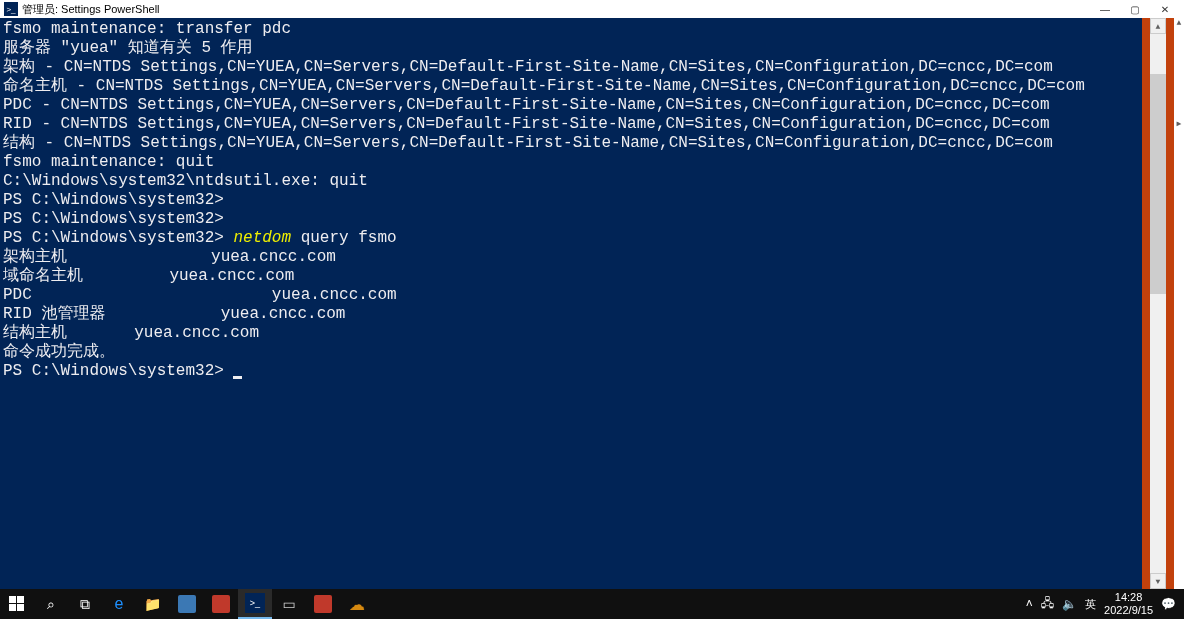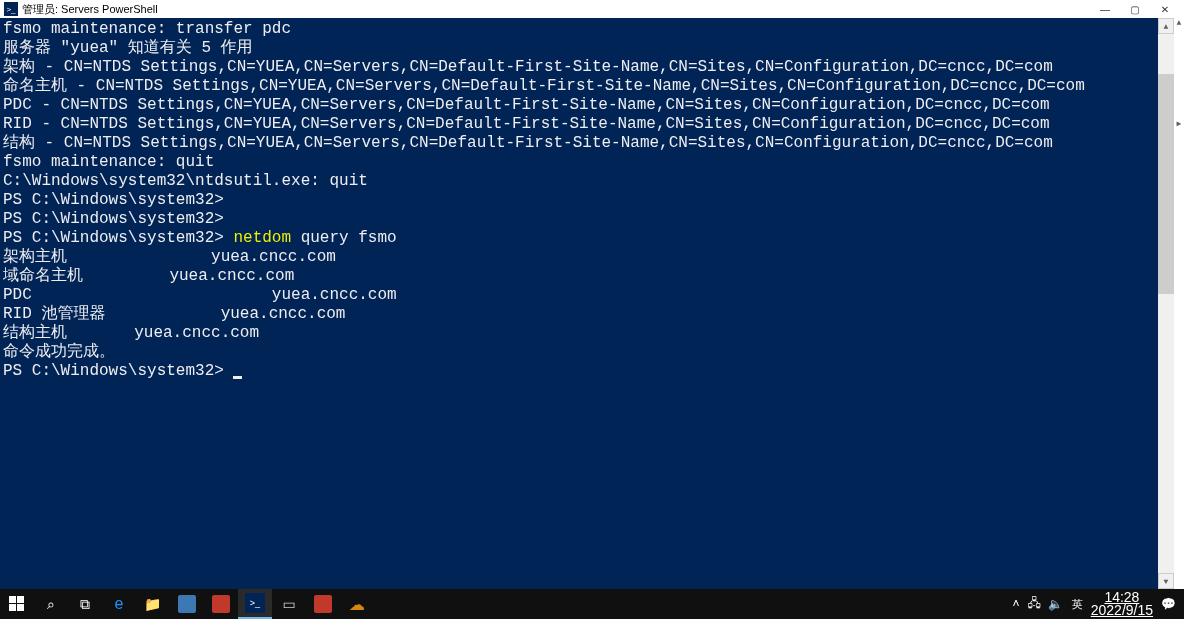--- a/index.html
+++ b/index.html
@@ -50,33 +50,34 @@
       display: flex;
       align-items: center;
       justify-content: center;
       font-size: 10px;
       color: #333;
     }
     .terminal-wrap {
       flex: 1;
       display: flex;
       background: #c2410c;
+      gap: 8px;
     }
     .terminal {
       flex: 1;
       background: #012456;
       color: #eeedf0;
       padding: 2px 3px;
       font-size: 16px;
       line-height: 19px;
       white-space: pre;
       letter-spacing: 0;
       overflow: hidden;
     }
-    .terminal .yellow { color: #eeee00; }
+    .terminal .yellow { color: #eeee00; font-style: italic; }
     .cursor {
       display: inline-block;
       width: 9px;
       height: 3px;
       background: #eeedf0;
       vertical-align: bottom;
       margin-bottom: 2px;
     }
     .scrollbar {
       width: 16px;
@@ -150,35 +151,35 @@
       font-size: 9px;
     }
     .tray {
       margin-left: auto;
       display: flex;
       align-items: center;
       gap: 8px;
       padding: 0 8px;
       font-size: 11px;
     }
-    .tray-clock { text-align: center; line-height: 13px; font-size: 14px; text-decoration: underline; }
+    .tray-clock { text-align: center; line-height: 13px; font-size: 11px; }
     .tray-icon { font-size: 12px; }
     .ie-icon { color: #1e90ff; font-size: 16px; }
     .folder-icon { color: #ffd75e; }
     .red-icon { width:18px; height:18px; background:#c0392b; border-radius:2px; }
     .blue-icon { width:18px; height:18px; background:#3b78b4; border-radius:2px; }
     .orange-icon { color:#d68910; font-size:16px; }
   </style>
 </head>
 <body>
 
 <div class="window">
   <div class="titlebar">
     <div class="titlebar-icon">&gt;_</div>
-    <span>管理员: Servers PowerShell</span>
+    <span>管理员: Settings PowerShell</span>
     <div class="titlebar-controls">
       <div class="titlebar-btn">—</div>
       <div class="titlebar-btn">▢</div>
       <div class="titlebar-btn">✕</div>
     </div>
   </div>
   <div class="terminal-wrap">
     <div class="terminal" id="terminal"><div>fsmo maintenance: transfer pdc</div><div>服务器 "yuea" 知道有关 5 作用</div><div>架构 - CN=NTDS Settings,CN=YUEA,CN=Servers,CN=Default-First-Site-Name,CN=Sites,CN=Configuration,DC=cncc,DC=com</div><div>命名主机 - CN=NTDS Settings,CN=YUEA,CN=Servers,CN=Default-First-Site-Name,CN=Sites,CN=Configuration,DC=cncc,DC=com</div><div>PDC - CN=NTDS Settings,CN=YUEA,CN=Servers,CN=Default-First-Site-Name,CN=Sites,CN=Configuration,DC=cncc,DC=com</div><div>RID - CN=NTDS Settings,CN=YUEA,CN=Servers,CN=Default-First-Site-Name,CN=Sites,CN=Configuration,DC=cncc,DC=com</div><div>结构 - CN=NTDS Settings,CN=YUEA,CN=Servers,CN=Default-First-Site-Name,CN=Sites,CN=Configuration,DC=cncc,DC=com</div><div>fsmo maintenance: quit</div><div>C:\Windows\system32\ntdsutil.exe: quit</div><div>PS C:\Windows\system32&gt;</div><div>PS C:\Windows\system32&gt;</div><div><span>PS C:\Windows\system32&gt; </span><span class="yellow">netdom</span><span> query fsmo</span></div><div>架构主机               yuea.cncc.com</div><div>域命名主机         yuea.cncc.com</div><div>PDC                         yuea.cncc.com</div><div>RID 池管理器            yuea.cncc.com</div><div>结构主机       yuea.cncc.com</div><div>命令成功完成。</div><div></div><div><span>PS C:\Windows\system32&gt; </span><span class="cursor"></span></div></div>
     <div class="scrollbar">
       <div class="scrollbar-btn">▲</div>

